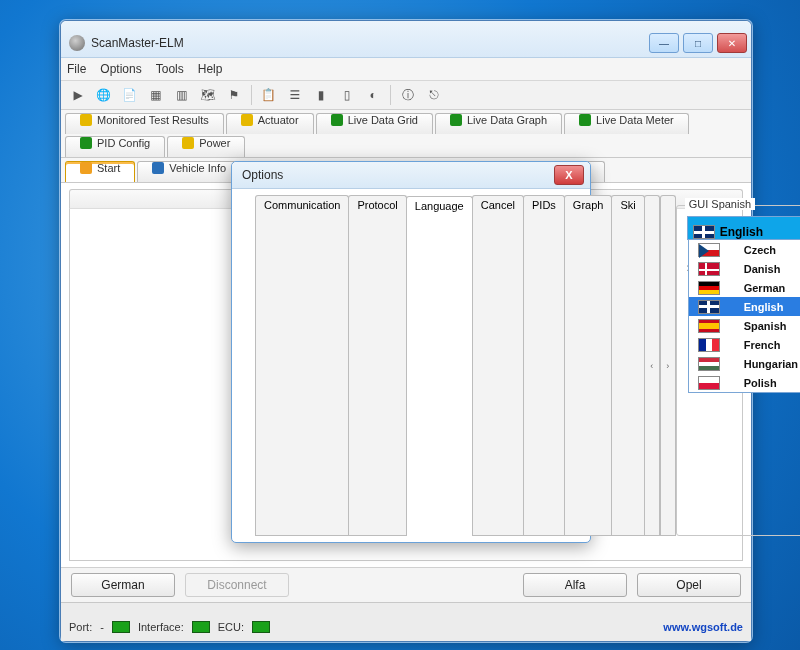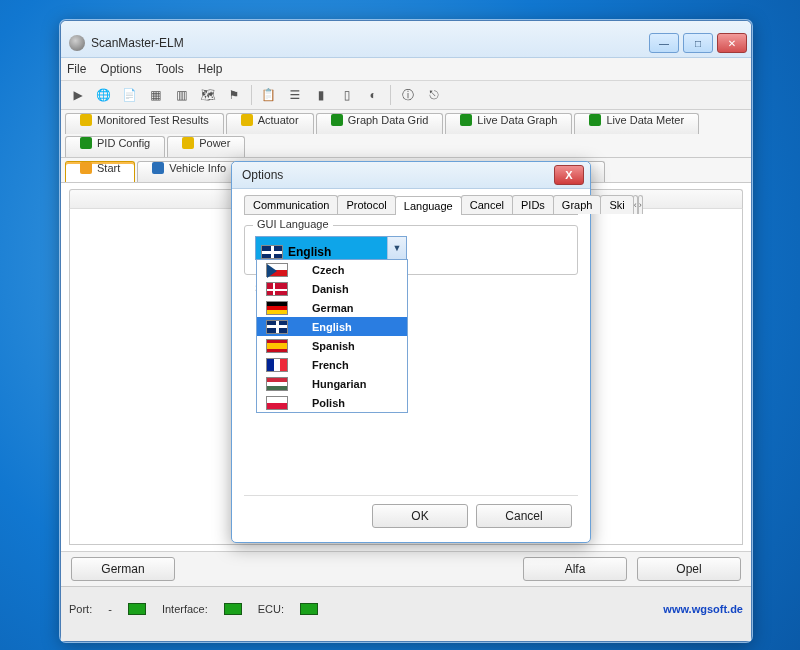--- a/index.html
+++ b/index.html
@@ -101,21 +101,21 @@
   }
   .bbtn{
     height:22px;min-width:78px;padding:0 12px;border:1px solid #a9a9a9;border-radius:3px;
     background:linear-gradient(#fdfdfd,#e9e9e9);color:#222;cursor:pointer;
     display:flex;align-items:center;justify-content:center;
   }
   .bbtn:disabled,.bbtn.disabled{color:#9a9a9a;border-color:#cfcfcf;background:#f3f3f3;cursor:default;}
 
   .statusbar{
     height:22px;border-top:1px solid #c8c8c8;background:#ececec;
-    display:flex;align-items:flex-start;padding:16px 8px;gap:16px;font-size:11px;color:#333;
+    display:flex;align-items:flex-end;padding:8px 8px;gap:8px;font-size:11px;color:#333;
   }
   .led{width:16px;height:10px;border:1px solid #145c14;background:#1aa11a;display:inline-block;}
   .statusbar a{color:#1346c4;font-weight:bold;text-decoration:none;}
 
   
   .dialog{
     position:absolute;left:170px;top:140px;width:358px;height:380px;
     border:1px solid #6aa1d8;border-radius:5px;background:#fff;
     box-shadow:0 4px 18px rgba(0,0,0,0.35);
     display:flex;flex-direction:column;
@@ -124,21 +124,21 @@
     height:26px;background:linear-gradient(#ecf4fb,#d9e9f7);
     border-bottom:1px solid #b7cfe6;display:flex;align-items:center;
     padding:0 6px 0 10px;border-radius:5px 5px 0 0;
   }
   .dlg-title .t{flex:1;color:#2a2a2a;}
   .dlg-close{
     width:28px;height:18px;border:1px solid #a03a3a;border-radius:3px;
     background:linear-gradient(#f09090,#cf3c3c);color:#fff;font-weight:bold;
     display:flex;align-items:center;justify-content:center;font-size:11px;cursor:pointer;
   }
-  .dlg-body{flex:1;padding:6px 12px;display:flex;flex-direction:column;}
+  .dlg-body{flex:1;padding:6px 23px;display:flex;}
   .dlg-tabs{display:flex;gap:0;border-bottom:1px solid #bcbcbc;}
   .dlg-tab{
     padding:3px 8px;border:1px solid #bcbcbc;border-bottom:none;margin-right:-1px;
     border-radius:3px 3px 0 0;font-size:11px;background:#f3f3f3;cursor:pointer;
     white-space:nowrap;
   }
   .dlg-tab.active{background:#fff;position:relative;top:1px;}
   .dlg-scroll{
     width:14px;display:flex;align-items:center;justify-content:center;font-size:9px;color:#666;
     border:1px solid #bcbcbc;border-bottom:none;border-radius:3px 3px 0 0;background:#f3f3f3;cursor:pointer;
@@ -243,21 +243,21 @@
       <div class="tab">
         <span class="ticon" style="background: rgb(230, 184, 0);"></span>
         <span>Monitored Test Results</span>
       </div>
       <div class="tab">
         <span class="ticon" style="background: rgb(230, 184, 0);"></span>
         <span>Actuator</span>
       </div>
       <div class="tab">
         <span class="ticon" style="background: rgb(28, 143, 28);"></span>
-        <span>Graph Data Grid</span>
+        <span>Live Data Grid</span>
       </div>
       <div class="tab">
         <span class="ticon" style="background: rgb(28, 143, 28);"></span>
         <span>Live Data Graph</span>
       </div>
       <div class="tab">
         <span class="ticon" style="background: rgb(28, 143, 28);"></span>
         <span>Live Data Meter</span>
       </div>
       <div class="tab">
@@ -291,20 +291,21 @@
         <span>Freeze Frames</span>
       </div>
     </div>
 
   <div class="client">
     <div class="loghdr">Log</div>
     <div class="logbody"></div>
 
     <div class="bottombar">
       <div class="bbtn">German</div>
+      <div class="bbtn disabled">Disconnect</div>
       <div style="flex:1"></div>
       <div class="bbtn">Alfa</div>
       <div class="bbtn">Opel</div>
     </div>
 
     <div class="statusbar">
       <span>Port:</span>
       <span>-</span>
       <span class="led"></span>
       <span>Interface:</span>
@@ -328,21 +329,21 @@
           <div class="dlg-tab active">Language</div>
           <div class="dlg-tab">Cancel</div>
           <div class="dlg-tab">PIDs</div>
           <div class="dlg-tab">Graph</div>
           <div class="dlg-tab">Ski</div>
           <div class="dlg-scroll">‹</div>
           <div class="dlg-scroll">›</div>
         </div>
 
       <div class="group">
-        <span class="glabel">GUI Language</span>
+        <span class="glabel">GUI Spanish</span>
         <div class="combo">
           <span class="flag uk"></span>
           <span class="txt">English</span>
           <span class="arrow">▼</span>
           <div class="droplist" id="droplist">
               <div class="opt">
                 <span class="flag cz"></span>
                 <span>Czech</span>
               </div>
               <div class="opt">

